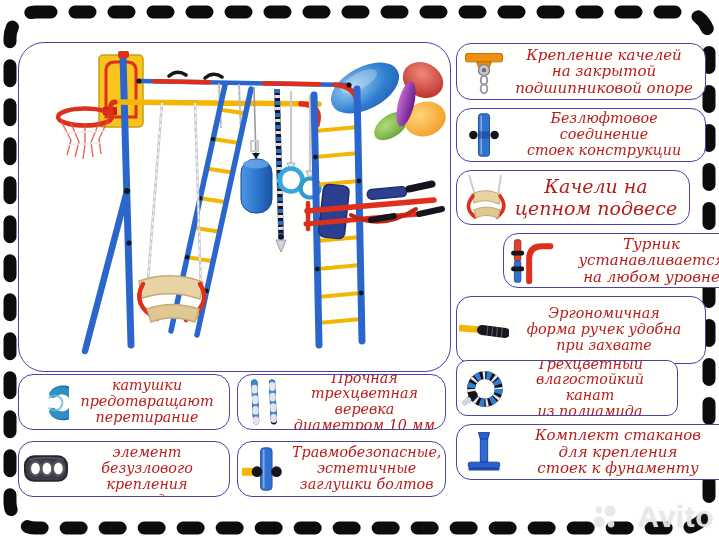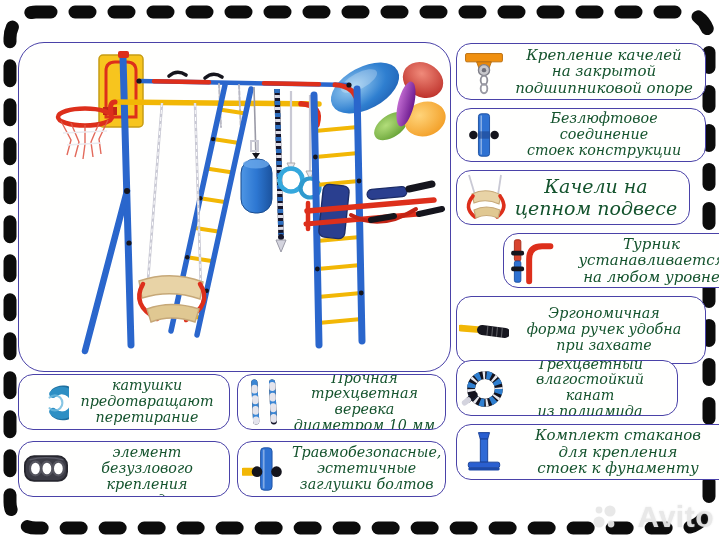--- a/index.html
+++ b/index.html
@@ -4,31 +4,31 @@
 <style>
   html,body{margin:0;padding:0;}
   body{width:719px;height:540px;position:relative;background:#ffffff;overflow:hidden;
        font-family:"DejaVu Serif", serif;}
   .frame-svg{position:absolute;left:0;top:0;z-index:1;}
   .panel{position:absolute;background:#fffffe;border:1.6px solid #4a42a8;box-sizing:border-box;z-index:2;}
   #main-panel{left:18px;top:42px;width:433px;height:330px;border-radius:26px;overflow:hidden;}
   .fbox{position:absolute;background:#fffffe;border:1.5px solid #4a42a8;border-radius:15px;
         box-sizing:border-box;display:flex;align-items:center;z-index:2;overflow:hidden;}
   .fbox .ficon{flex:0 0 54px;display:flex;align-items:center;justify-content:center;}
-  .fbox .flabel{flex:1;text-align:center;color:#14532d;font-style:italic;
+  .fbox .flabel{flex:1;text-align:center;color:#b91c1c;font-style:italic;
         font-size:14.3px;line-height:1.1;white-space:pre-line;padding-right:8px;}
   .fbox .flabel.big{font-size:19px;line-height:1.15;}
   .fbox .flabel.med{font-size:15px;}
   
   #fr0{left:456px;top:43px;width:250px;height:57px;}
   #fr1{left:456px;top:108px;width:250px;height:54px;}
   #fr2{left:456px;top:170px;width:234px;height:55px;}
   #fr3{left:456px;top:233px;width:251px;height:55px;margin-left:47px;}
   #fr4{left:456px;top:296px;width:250px;height:68px;}
-  #fr5{left:456px;top:360px;width:222px;height:56px;}
+  #fr5{left:456px;top:360px;width:222px;height:56px;border-radius:11px;}
   #fr6{left:456px;top:424px;width:278px;height:56px;}
   
   #fb0{left:18px;top:374px;width:212px;height:56px;}
   #fb1{left:237px;top:374px;width:209px;height:56px;}
   #fb2{left:18px;top:441px;width:212px;height:56px;}
   #fb3{left:237px;top:441px;width:209px;height:56px;}
   
   #watermark{position:absolute;right:5px;bottom:6px;z-index:6;display:flex;align-items:center;
      gap:19px;color:#e7e7e7;font-family:"Liberation Sans",sans-serif;font-weight:bold;
      font-size:30px;letter-spacing:.5px;opacity:.95;text-shadow:0 0 2px rgba(180,180,180,.35);}

